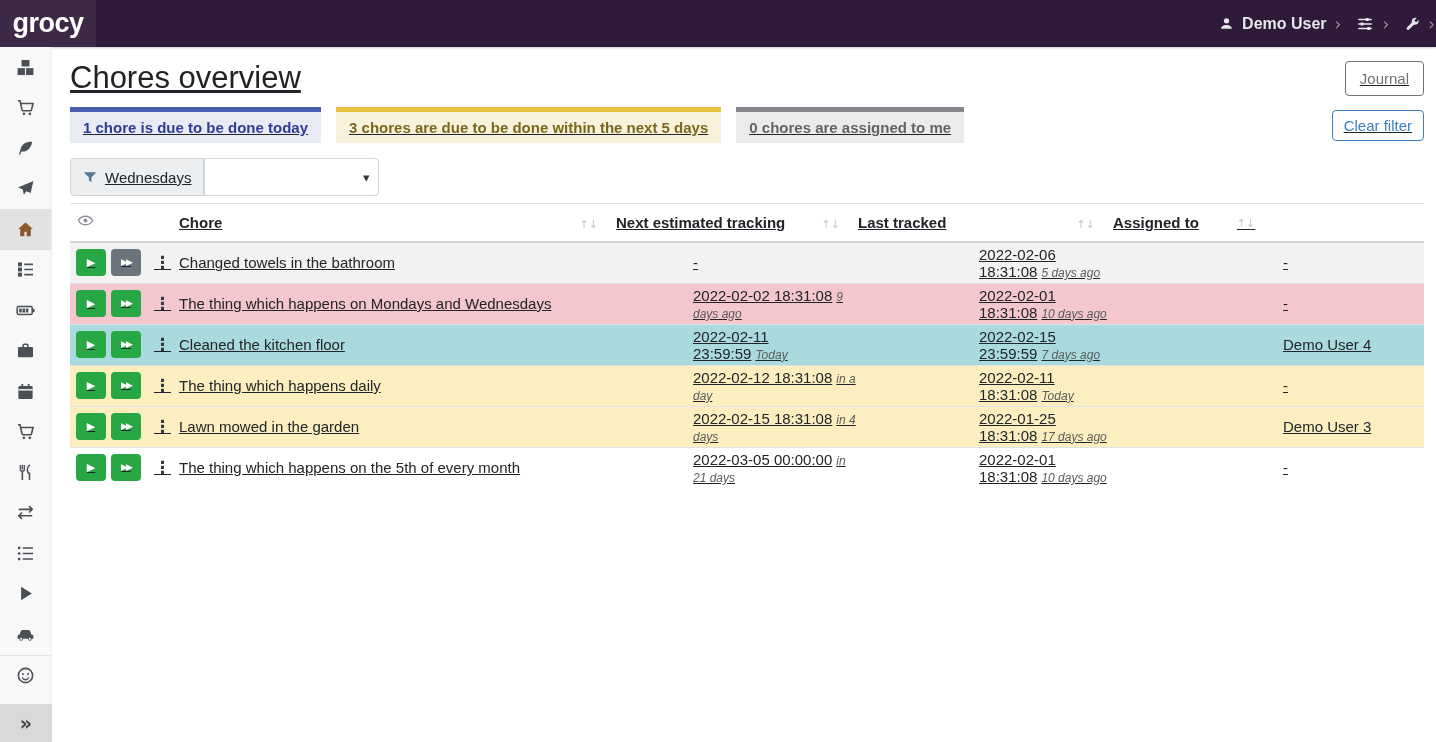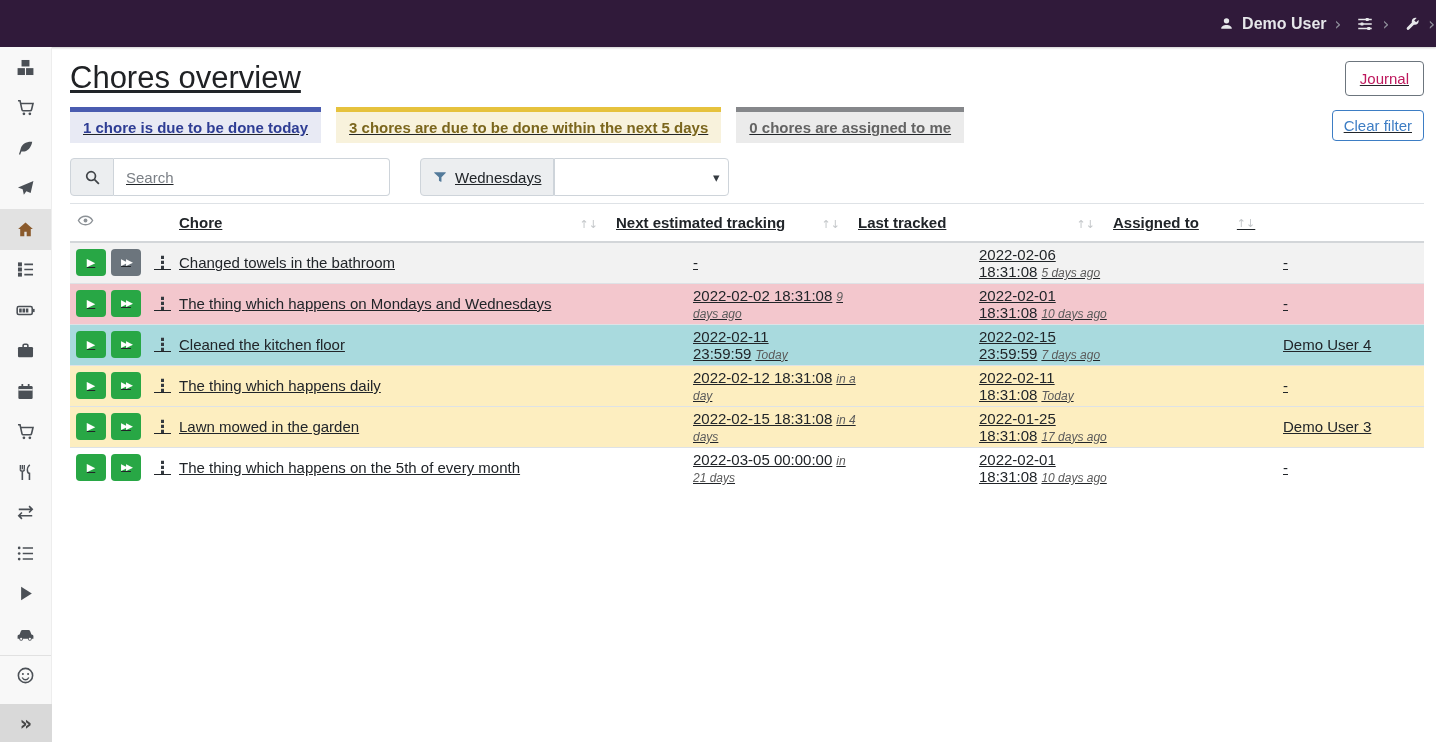--- a/index.html
+++ b/index.html
@@ -42,21 +42,21 @@
     color:#474747; font-size:19px; font-weight:700; cursor:pointer;
   }
 
   
   .main { flex:1; padding:0 12px 0 18px; min-width:0;text-decoration:underline; }
 
   .title-row { display:flex; align-items:center; margin-top:13px; }
   .page-title { font-size:31px; font-weight:500; color:#202225; }
   .btn-journal {
     margin-left:auto; height:35px; padding:0 14px; background:#fff;
-    border:1px solid #6c757d; border-radius:4px; font-size:15px; color:#be185d;
+    border:1px solid #6c757d; border-radius:4px; font-size:15px; color:#737373;
     cursor:pointer; font-family:inherit;
   }
 
   .cards-row { display:flex; gap:15px; margin-top:11px; align-items:center; }
   .status-card {
     border-top:5px solid; height:36px; line-height:31px; padding:0 13px;
     font-size:15px; font-weight:700; white-space:nowrap; cursor:pointer;
   }
   .status-card.overdue { border-top-color:var(--card-overdue-accent); background:var(--card-overdue-bg); color:var(--card-overdue-text); }
   .status-card.today   { border-top-color:var(--card-today-accent);   background:var(--card-today-bg);   color:var(--card-today-text); }
@@ -136,20 +136,21 @@
   }
   td.c-next { padding-left:77px; }
   td.c-last { padding-left:121px; }
   td.c-assigned { padding-left:170px; }
   .rel { font-size:12px; font-style:italic; color:#5b5b5b; margin-left:4px; }
 </style>
 </head>
 <body>
 
 <header class="topbar">
+  <div class="brand">grocy</div>
   <div class="topbar-right">
     <div class="tb-group">
       <svg width="15" height="15" viewBox="0 0 24 24" fill="currentColor">
           <path d="M12 12a4.3 4.3 0 1 0 0-8.6 4.3 4.3 0 0 0 0 8.6zm0 2.2c-4.6 0-8.4 2.3-8.4 5.2v1.1h16.8v-1.1c0-2.9-3.8-5.2-8.4-5.2z"></path>
         </svg>
       <span class="user-label">Demo User</span>
     </div>
     <span class="tb-chev glyph">›</span>
     <div class="tb-group">
       <svg width="18" height="18" viewBox="0 0 24 24">
@@ -292,29 +293,20 @@
     </div>
 
     <div class="cards-row">
       <div class="status-card today">1 chore is due to be done today</div>
       <div class="status-card soon">3 chores are due to be done within the next 5 days</div>
       <div class="status-card assigned">0 chores are assigned to me</div>
       <button class="btn-clear">Clear filter</button>
     </div>
 
     <div class="filters-row">
-      <div class="input-group search-group">
-        <span class="ig-text">
-          <svg class="funnel" width="17" height="17" viewBox="0 0 24 24" fill="none" stroke="#3f4347" stroke-width="2.4">
-              <circle cx="10" cy="10" r="6.2"></circle>
-              <path d="M14.6 14.6L21 21"></path>
-            </svg>
-        </span>
-        <input class="search-input" type="text" placeholder="Search" style="">
-      </div>
 
 
       <div class="input-group">
         <span class="ig-text">
           <svg class="funnel" width="14" height="14" viewBox="0 0 24 24" fill="#537a9a">
               <path d="M2.8 4h18.4c.7 0 1 .8.5 1.3L14.5 12.6v6.9c0 .6-.7 1-1.2.7l-2.6-1.5c-.3-.2-.5-.5-.5-.9v-5.2L2.3 5.3c-.5-.5-.2-1.3.5-1.3z"></path>
             </svg>
           <span>Wednesdays</span>
         </span>
         <span class="select-wrap">

